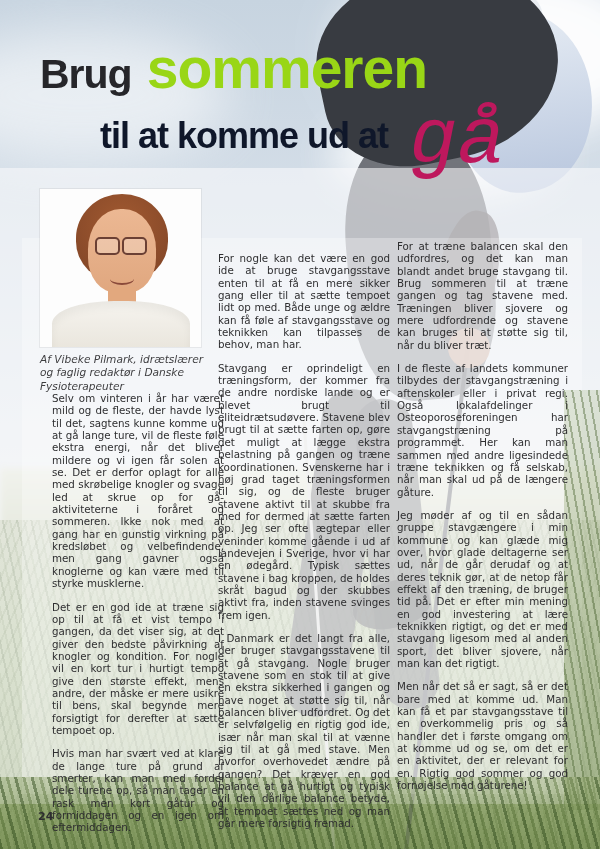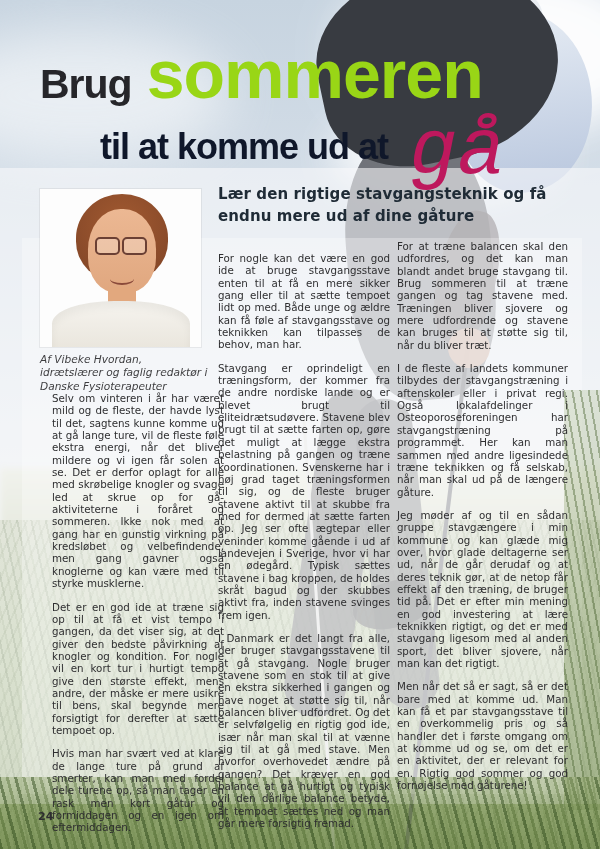--- a/index.html
+++ b/index.html
@@ -42,21 +42,21 @@
       repeating-linear-gradient(75deg, rgba(58,84,36,.55) 0 3px, rgba(142,164,105,.18) 3px 8px, rgba(84,110,52,.45) 8px 11px, rgba(170,186,135,.12) 11px 16px),
       linear-gradient(180deg,rgba(154,173,118,.35),rgba(112,136,77,.75));
     filter:blur(.5px);}
   .grass-fore-right{right:0;top:390px;width:36px;height:420px;
     background:repeating-linear-gradient(80deg, rgba(70,96,44,.4) 0 2px, rgba(0,0,0,0) 2px 8px),linear-gradient(180deg,rgba(170,186,140,.3),rgba(120,144,85,.55));}
   
   .content{position:absolute;inset:0;z-index:10;}
   .title{position:absolute;left:40px;top:40px;width:540px;line-height:1;}
   .title-row1{white-space:nowrap;}
   .t-prefix{font-family:"Liberation Sans",sans-serif;font-weight:bold;font-size:41px;color:#26262a;letter-spacing:-1px;}
-  .t-highlight{font-family:"Liberation Sans",sans-serif;font-weight:bold;font-size:68px;color:#99d616;letter-spacing:-1px;margin-left:10px;}
+  .t-highlight{font-family:"Liberation Sans",sans-serif;font-weight:bold;font-size:57px;color:#99d616;letter-spacing:-1px;margin-left:10px;}
   .title-row2{white-space:nowrap;margin:4px 0 0 60px;}
   .t-line2{font-family:Liberation Sans, sans-serif;font-weight:bold;font-size:36px;color:#0f172a;letter-spacing:-1px;}
   .t-script{font-family:Liberation Mono, monospace;font-style:italic;font-size:80px;color:#be185d;margin-left:16px;vertical-align:-14px;}
   
   .photo{position:absolute;left:40px;top:189px;width:161px;height:158px;background:#fdfdfd;box-shadow:0 0 0 1px rgba(0,0,0,.06);overflow:hidden;}
   .hair{position:absolute;left:36px;top:5px;width:92px;height:88px;background:radial-gradient(circle at 50% 35%,#a25a31,#7e4326);border-radius:50% 50% 46% 46%;}
   .face{position:absolute;left:48px;top:20px;width:68px;height:84px;background:linear-gradient(180deg,#ecb893,#e0a77f);border-radius:48% 48% 42% 42%;}
   .glasses{position:absolute;left:55px;top:48px;width:54px;height:16px;}
   .glasses span{display:inline-block;width:21px;height:14px;border:2px solid #6b4034;border-radius:5px;margin-right:2px;background:rgba(255,255,255,.25);}
   .smile{position:absolute;left:70px;top:84px;width:24px;height:10px;border-bottom:2.5px solid #8a4a3a;border-radius:0 0 50% 50%;}
@@ -118,23 +118,22 @@
 
     <div class="photo">
       <div class="hair"></div>
       <div class="face"></div>
       <div class="glasses"><span></span><span></span></div>
       <div class="smile"></div>
       <div class="neck"></div>
       <div class="blouse"></div>
     </div>
 
-    <div class="byline">Af Vibeke Hvordan, idrætslærer og faglig redaktør i Danske Fysioterapeuter</div>
+    <div class="byline">Af Vibeke Pilmark, idrætslærer og faglig redaktør i Danske Fysioterapeuter</div>
 
-    <div class="subtitle">Lær den rigtige stavgangsteknik og få endnu mere ud af dine gåture</div>
 
     <div class="col col1">
       <p>Selv om vinteren i år har været mild og de fleste, der havde lyst til det, sagtens kunne komme ud at gå lange ture, vil de fleste føle ekstra energi, når det bliver mildere og vi igen får solen at se. Det er derfor oplagt for alle med skrøbelige knogler og svage led at skrue op for gå-aktiviteterne i foråret og sommeren. Ikke nok med at gang har en gunstig virkning på kredsløbet og velbefindende, men gang gavner også knoglerne og kan være med til styrke musklerne.</p>
       <p>Det er en god ide at træne sig op til at få et vist tempo i gangen, da det viser sig, at det giver den bedste påvirkning af knogler og kondition. For nogle vil en kort tur i hurtigt tempo give den største effekt, mens andre, der måske er mere usikre til bens, skal begynde mere forsigtigt for derefter at sætte tempoet op.</p>
       <p>Hvis man har svært ved at klare de lange ture på grund af smerter, kan man med fordel dele turene op, så man tager en rask men kort gåtur og formiddagen og en igen om eftermiddagen.</p>
     </div>
 
     <div class="col col2">
       <p>For nogle kan det være en god ide at bruge stavgangsstave enten til at få en mere sikker gang eller til at sætte tempoet lidt op med. Både unge og ældre kan få føle af stavgangsstave og teknikken kan tilpasses de behov, man har.</p>
       <p>Stavgang er oprindeligt en træningsform, der kommer fra de andre nordiske lande og er blevet brugt til eliteidrætsudøvere. Stavene blev brugt til at sætte farten op, gøre det muligt at lægge ekstra belastning på gangen og træne koordinationen. Svenskerne har i høj grad taget træningsformen til sig, og de fleste bruger stavene aktivt til at skubbe fra med for dermed at sætte farten op. Jeg ser ofte ægtepar eller veninder komme gående i ud af landevejen i Sverige, hvor vi har en ødegård. Typisk sættes stavene i bag kroppen, de holdes skråt bagud og der skubbes aktivt fra, inden stavene svinges frem igen.</p>

